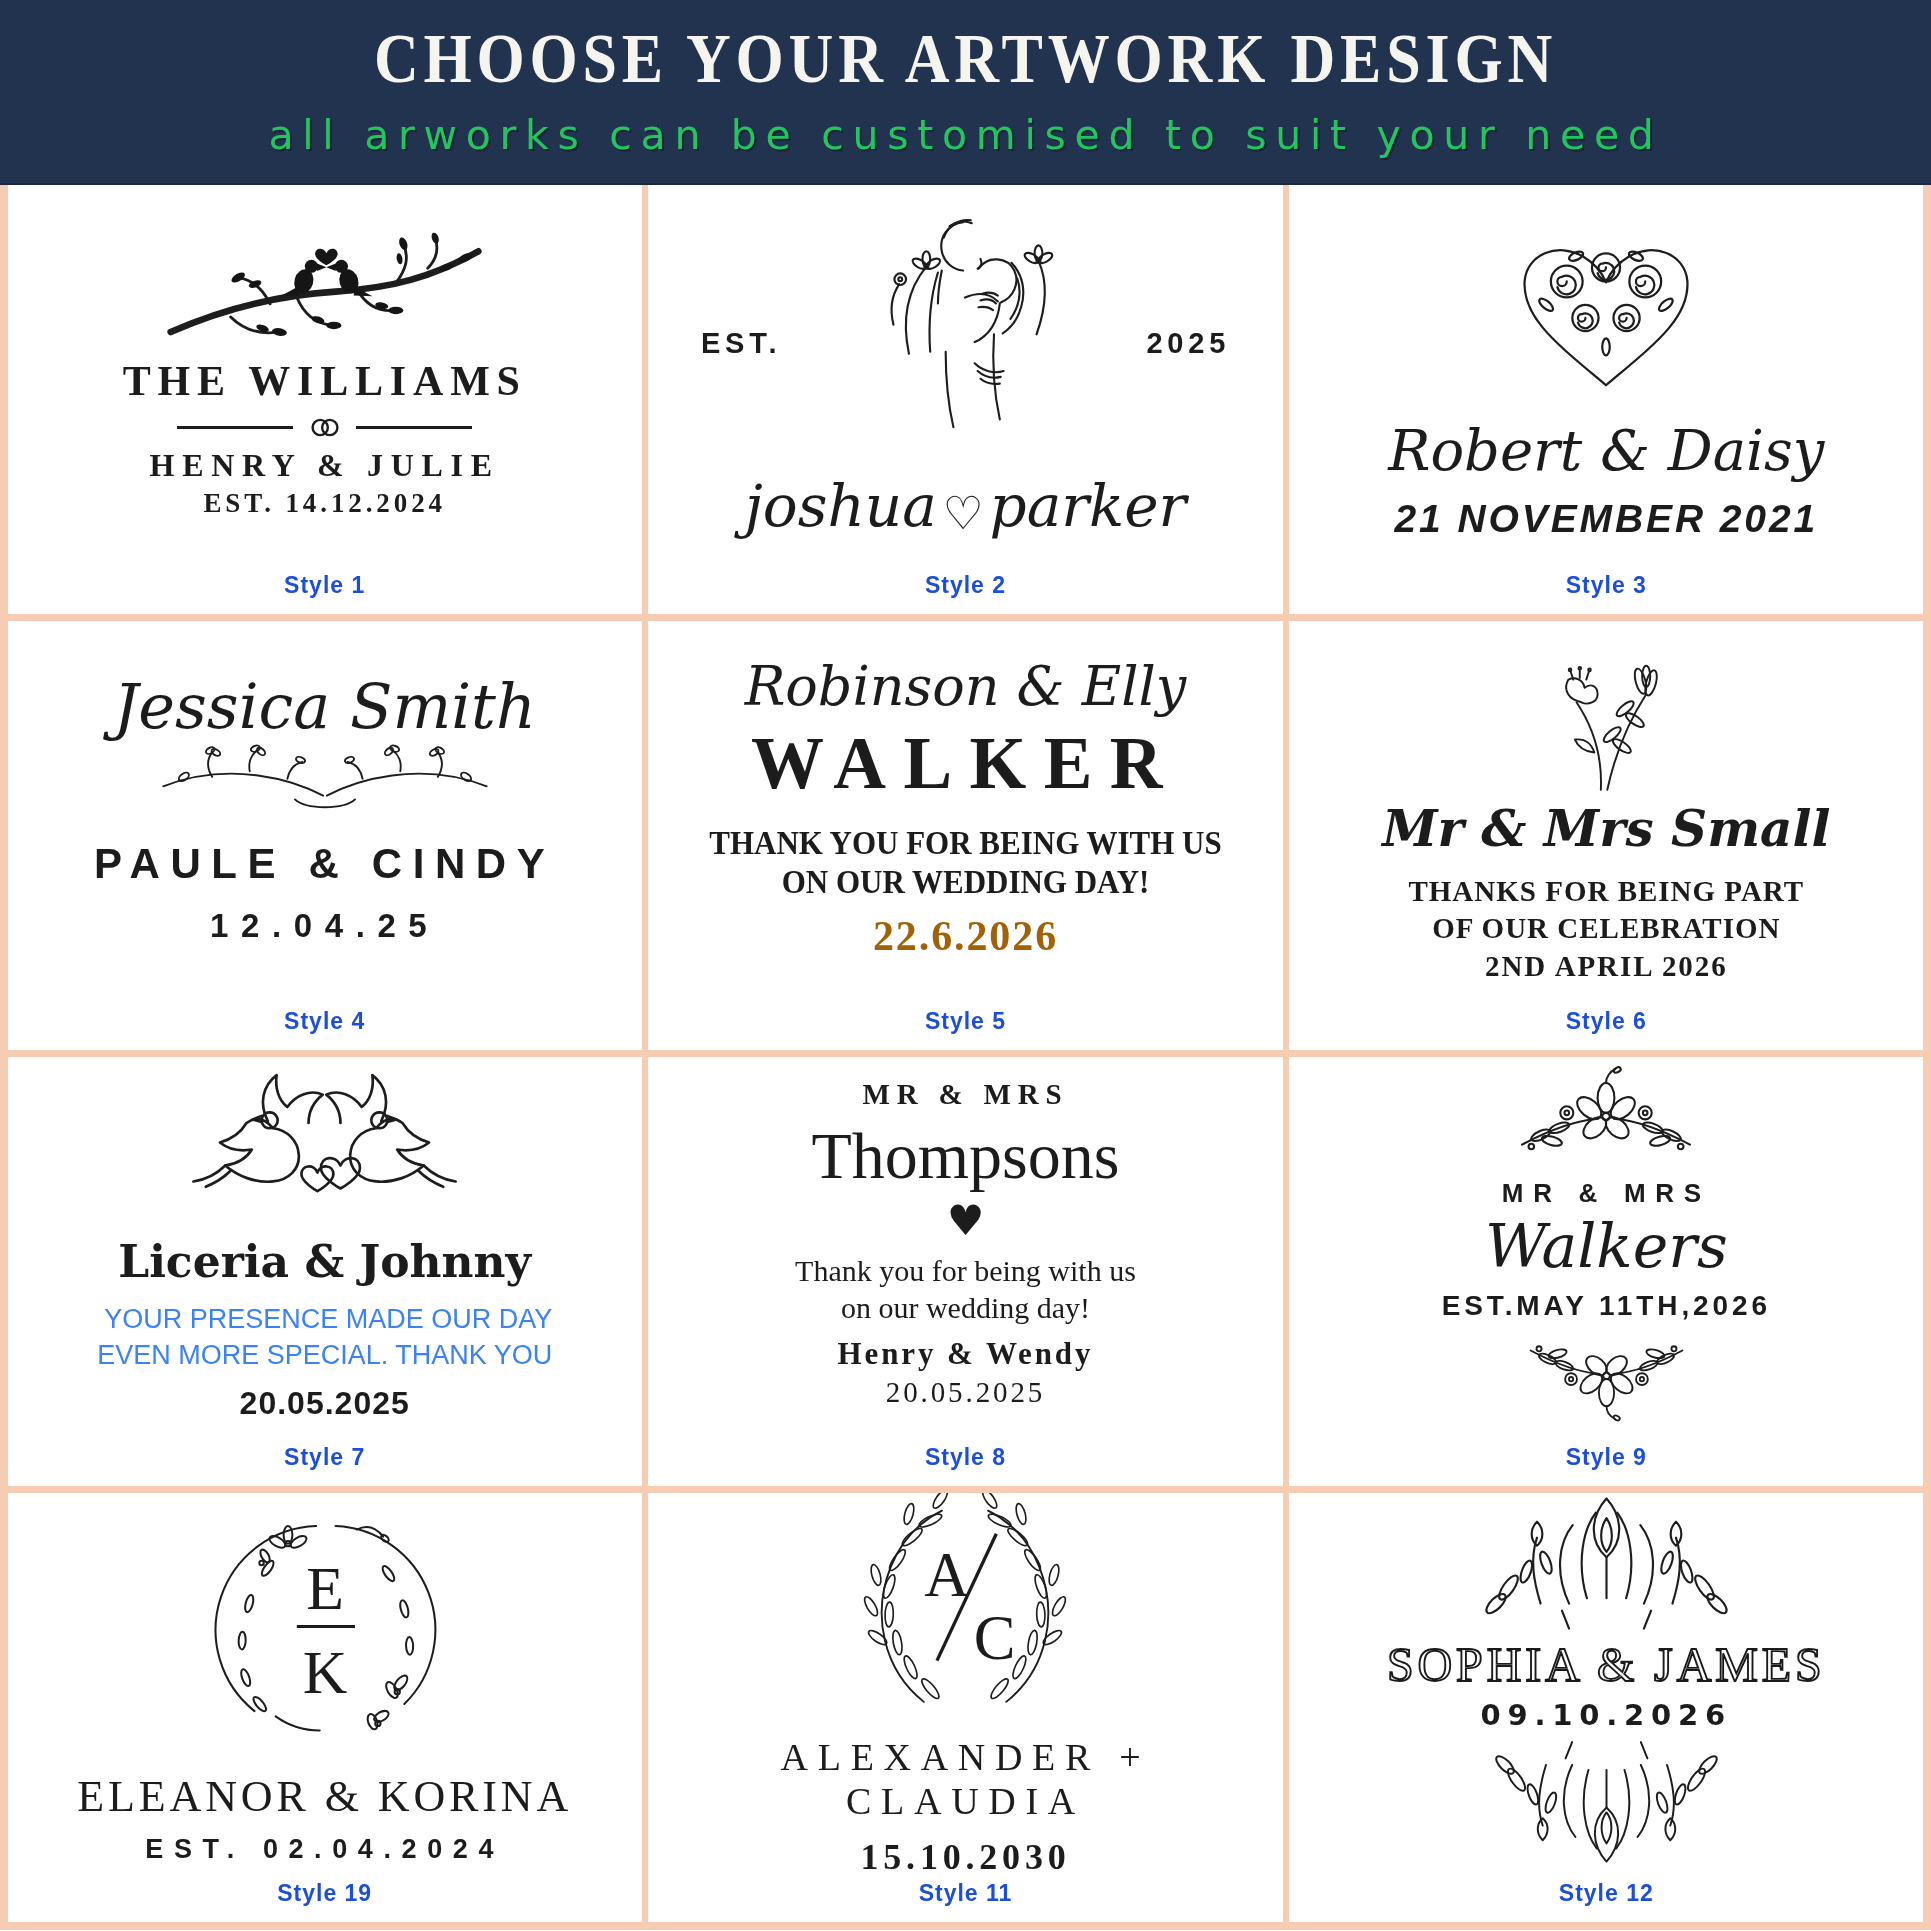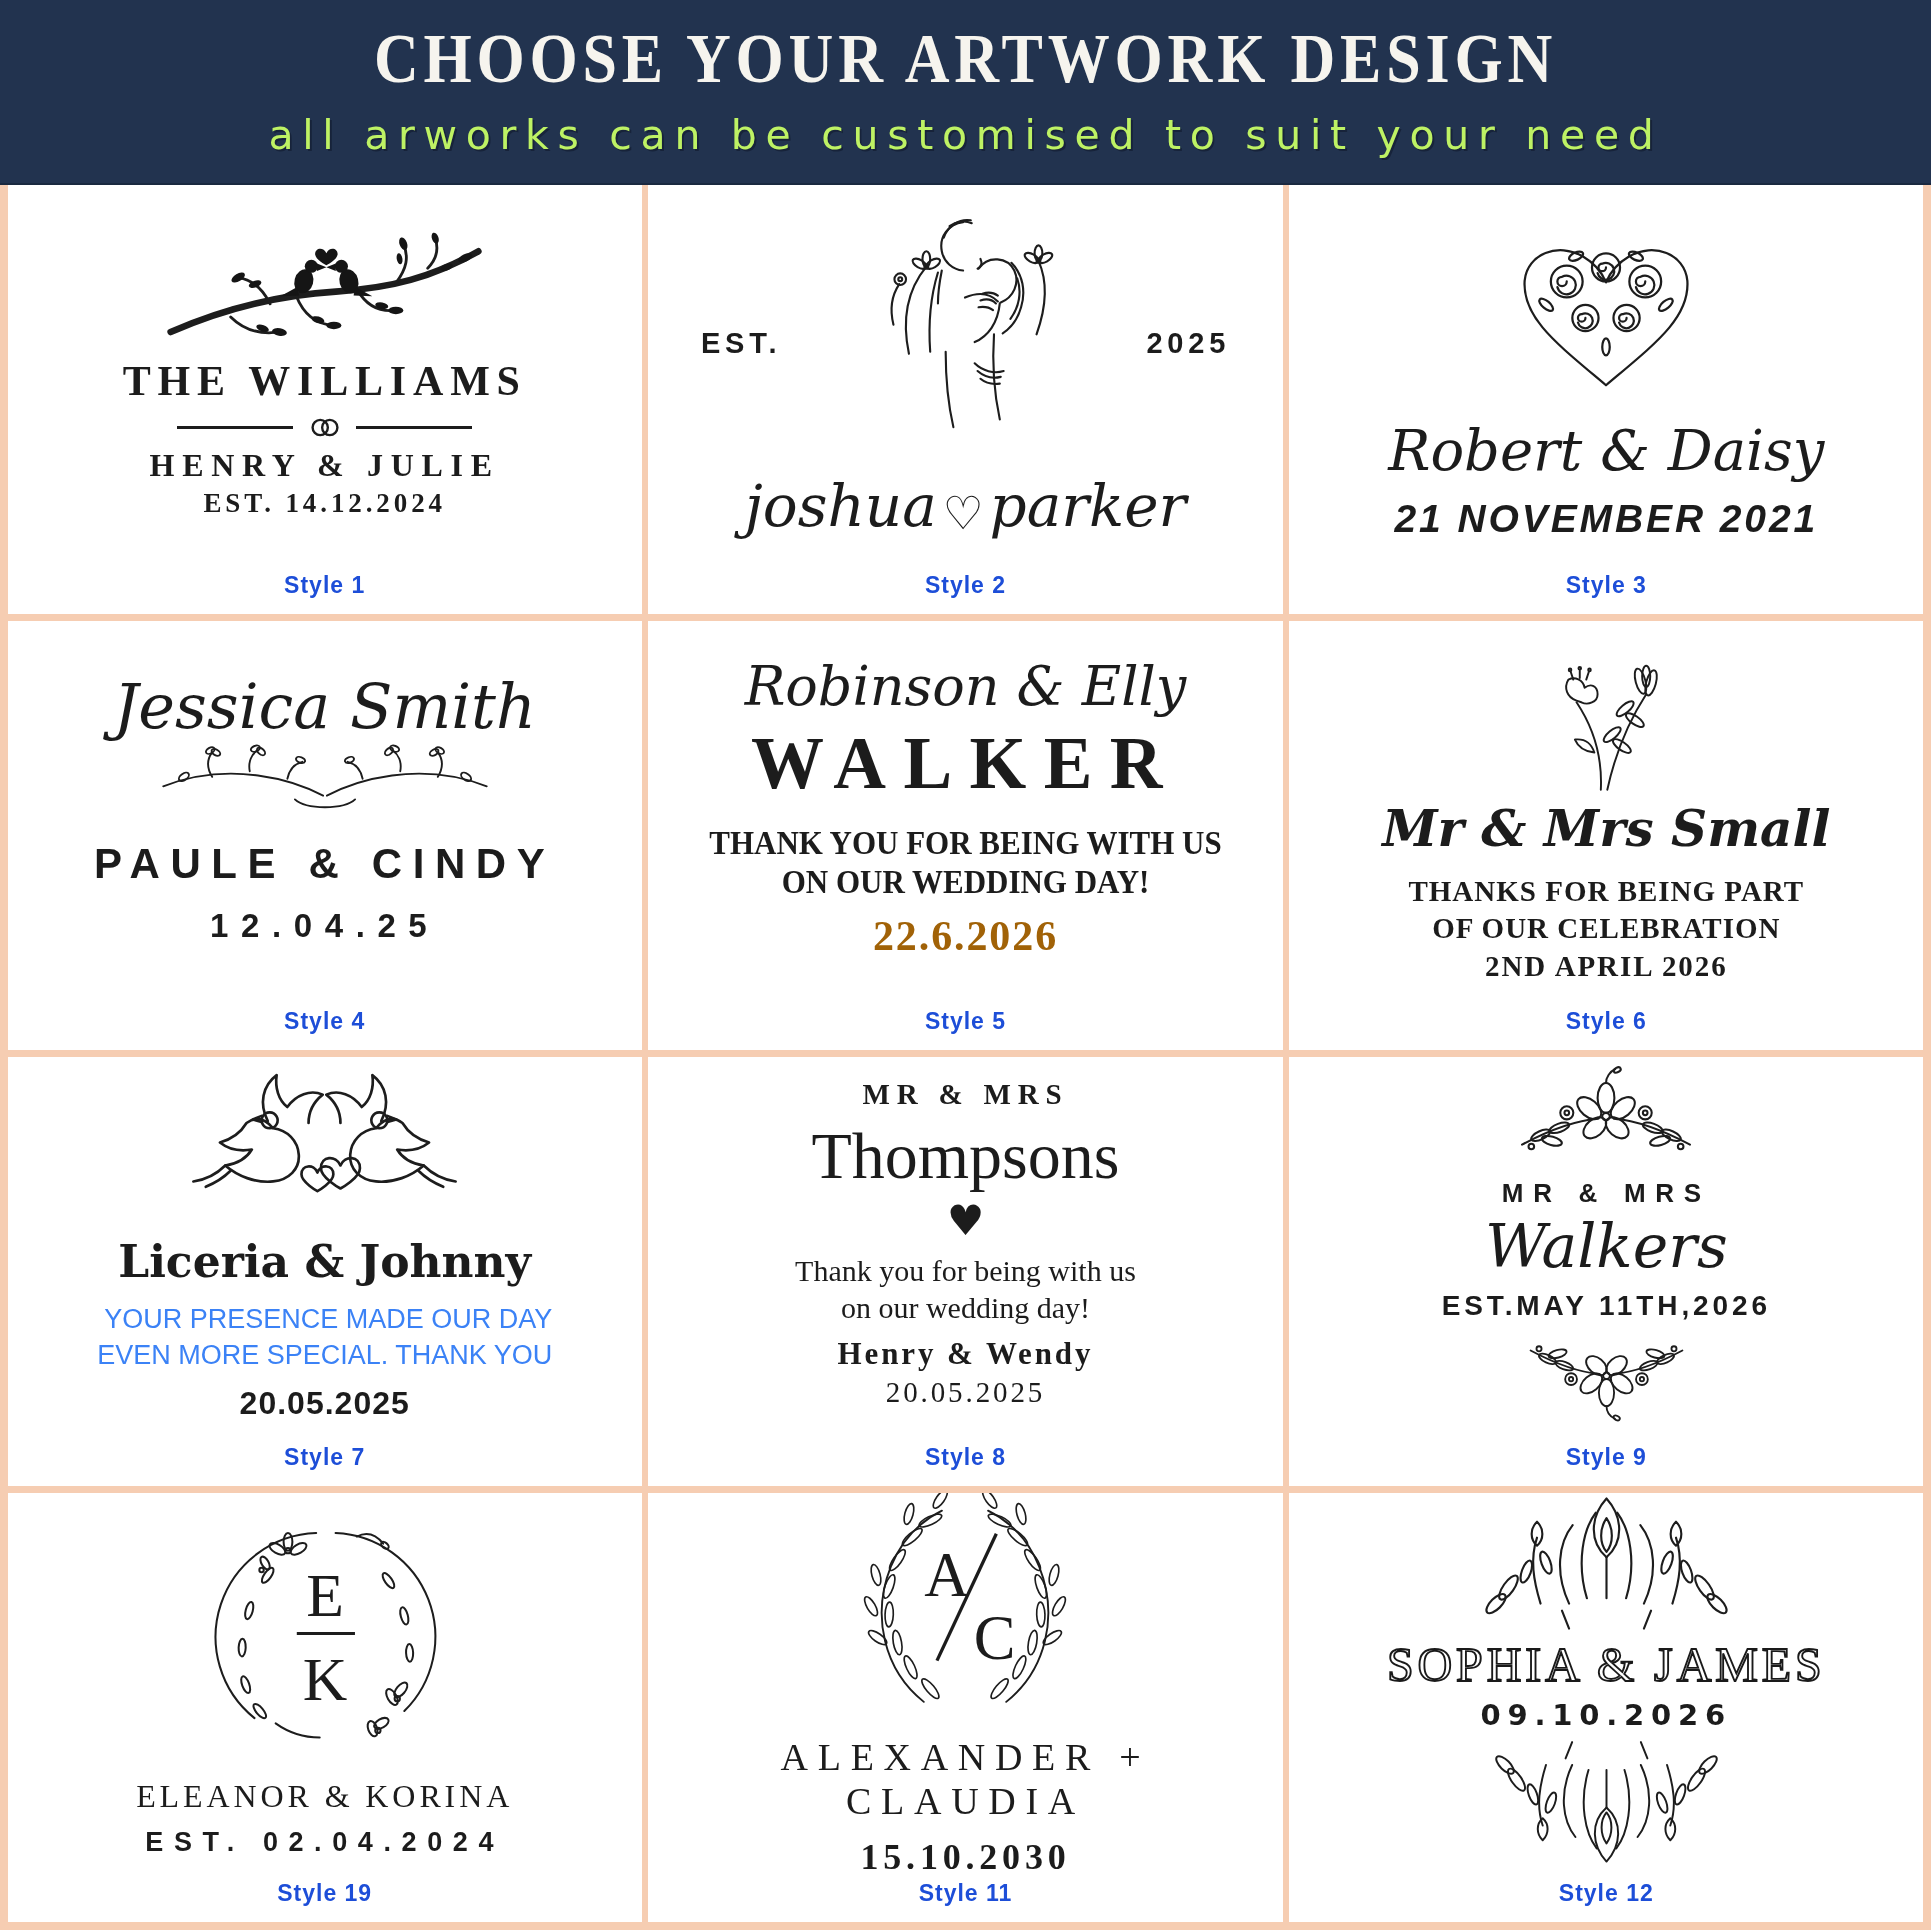--- a/index.html
+++ b/index.html
@@ -13,21 +13,21 @@
     height:183px;background:#22334f;display:flex;flex-direction:column;
     align-items:center;justify-content:center;gap:16px;
     border-bottom:2.9px solid #1a2940;
   }
   .header .title{
     font-family:"Liberation Serif", serif;font-size:62px;font-weight:700;
     color:#f6f4ee;letter-spacing:4.8px;transform:scaleY(1.12);
   }
   .header .subtitle{
     font-family:"DejaVu Sans", sans-serif;font-size:41px;font-weight:400;
-    color:#bef264;letter-spacing:8.7px;text-shadow:1.9px 1.9px 0 #17233a;
+    color:#22c55e;letter-spacing:8.7px;text-shadow:1.9px 1.9px 0 #17233a;
   }
   
   .grid{
     height:1745px;display:grid;
     grid-template-columns:repeat(3,1fr);grid-template-rows:repeat(4,1fr);
     gap:6.8px;padding:0 7.7px 7.7px 7.7px;background:#f6cdb2;box-sizing:border-box;
   }
   .cell{
     background:#ffffff;position:relative;display:flex;flex-direction:column;
     align-items:center;justify-content:center;text-align:center;
@@ -80,21 +80,21 @@
   .s8-heart{font-family:"DejaVu Sans", sans-serif;font-size:42px;line-height:1;margin-top:5.8px;}
   .s8-lines{font-family:"Liberation Serif", serif;font-size:30px;line-height:1.25;margin-top:9.7px;}
   .s8-names{font-family:"Liberation Serif", serif;font-size:31px;font-weight:700;letter-spacing:2.9px;margin-top:9.7px;}
   .s8-date{font-family:"Liberation Serif", serif;font-size:29px;letter-spacing:2.9px;margin-top:3.9px;}
   
   .s9-eyebrow{font-family:"Liberation Sans", sans-serif;font-size:26px;font-weight:700;letter-spacing:9.7px;margin-top:5.8px;}
   .s9-script{font-size:60px;margin:1.9px 0;white-space:nowrap;}
   .s9-date{font-family:"Liberation Sans", sans-serif;font-size:28px;font-weight:700;letter-spacing:3.9px;margin:7.7px 0 3.9px 0;}
   .flip-v{transform:scaleY(-1);}
   
-  .s10-names{font-family:"Liberation Serif", serif;font-size:32px;letter-spacing:3.9px;margin-top:12px;}
+  .s10-names{font-family:"Liberation Serif", serif;font-size:44px;letter-spacing:3.9px;margin-top:12px;}
   .s10-date{font-family:"Liberation Sans", sans-serif;font-size:27px;font-weight:700;letter-spacing:10.6px;margin-top:11.6px;}
   
   .s11-names{font-family:"Liberation Serif", serif;font-size:38px;letter-spacing:9.7px;margin-top:15.4px;}
   .s11-date{font-family:"Liberation Serif", serif;font-size:36px;font-weight:700;letter-spacing:4.8px;margin-top:13.5px;}
   
   .s12-names{font-family:"Liberation Serif", serif;font-size:48px;letter-spacing:3.9px;margin:3.9px 0;}
   @supports (-webkit-text-stroke: 1px black){
     .s12-names{color:#ffffff;-webkit-text-stroke:1.9px #1a1a1a;}
   }
   .s12-date{font-family:"DejaVu Sans", sans-serif;font-size:29px;font-weight:700;letter-spacing:6.8px;margin:1.9px 0 5.8px 0;}

